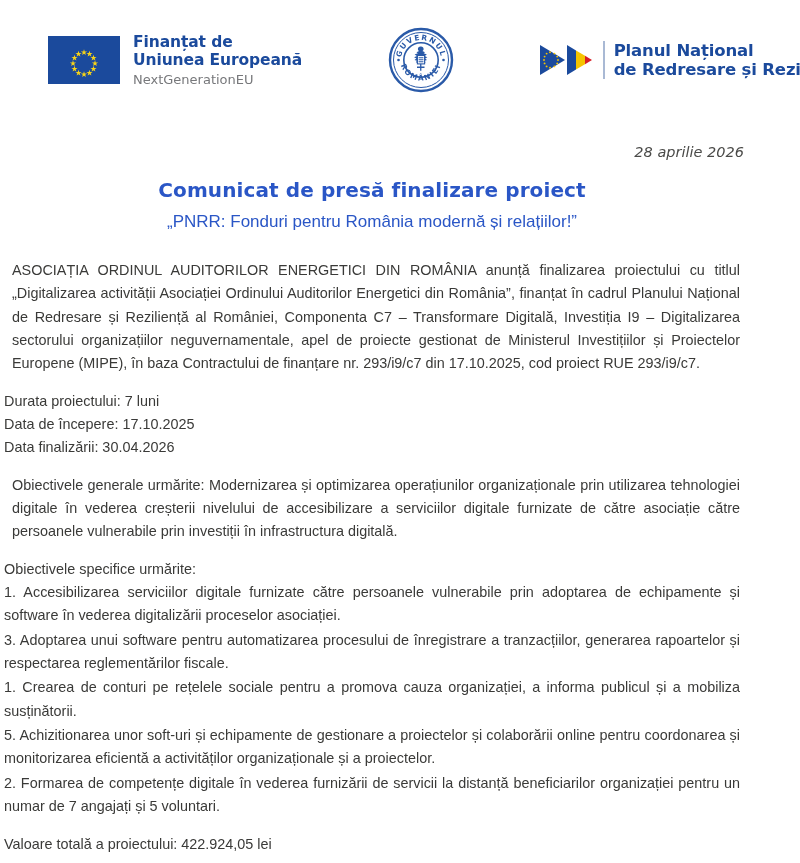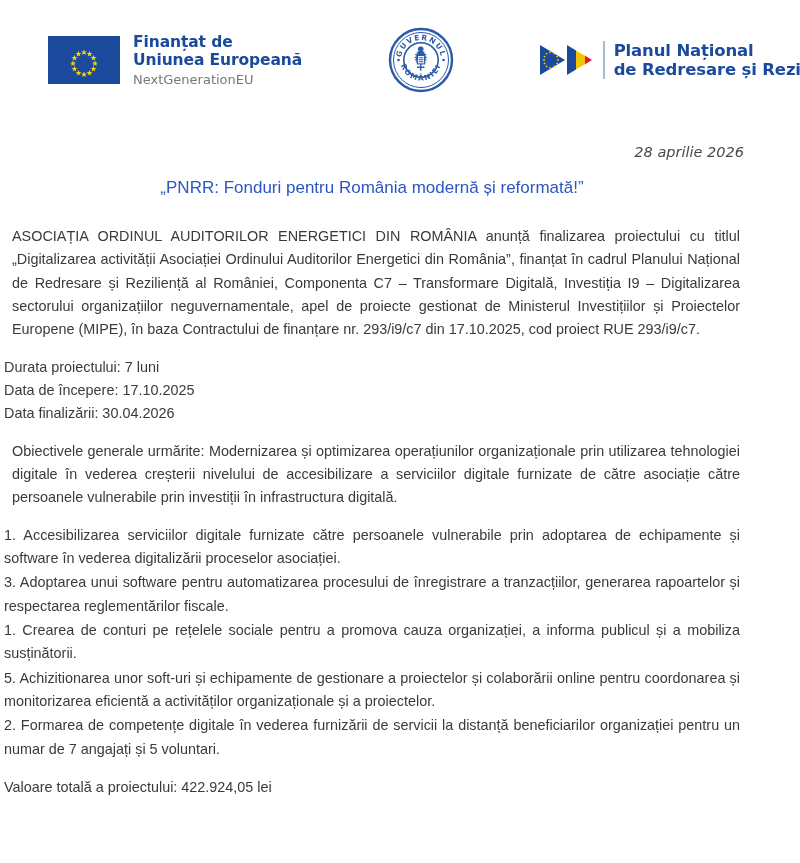--- a/index.html
+++ b/index.html
@@ -246,37 +246,39 @@
       <div class="pnrr-text">
         <div>Planul Național</div>
         <div>de Redresare și Reziliență</div>
       </div>
     </div>
   </div>
 
   <div class="doc-date">28 aprilie 2026</div>
 
   <div class="title-block">
-    <div class="doc-subtitle">„PNRR: Fonduri pentru România modernă și reformată!”</div>
+    <div class="doc-title">Comunicat de presă finalizare proiect</div>
+    <div class="doc-subtitle">„PNRR: Fonduri pentru România modernă și relațiilor!”</div>
   </div>
 
   <div class="body-content">
 
     <p class="para">ASOCIAȚIA ORDINUL AUDITORILOR ENERGETICI DIN ROMÂNIA anunță finalizarea proiectului cu titlul „Digitalizarea activității Asociației Ordinului Auditorilor Energetici din România”, finanțat în cadrul Planului Național de Redresare și Reziliență al României, Componenta C7 – Transformare Digitală, Investiția I9 – Digitalizarea sectorului organizațiilor neguvernamentale, apel de proiecte gestionat de Ministerul Investițiilor și Proiectelor Europene (MIPE), în baza Contractului de finanțare nr. 293/i9/c7 din 17.10.2025, cod proiect RUE 293/i9/c7.</p>
 
     <div>
       <div class="line">Durata proiectului: 7 luni</div>
       <div class="line">Data de începere: 17.10.2025</div>
       <div class="line">Data finalizării: 30.04.2026</div>
     </div>
 
     <div class="block-gap"></div>
 
     <p class="para">Obiectivele generale urmărite: Modernizarea și optimizarea operațiunilor organizaționale prin utilizarea tehnologiei digitale în vederea creșterii nivelului de accesibilizare a serviciilor digitale furnizate de către asociație către persoanele vulnerabile prin investiții în infrastructura digitală.</p>
 
+    <div class="line">Obiectivele specifice urmărite:</div>
 
     <div>
       <p class="obj-item">1. Accesibilizarea serviciilor digitale furnizate către persoanele vulnerabile prin adoptarea de echipamente și software în vederea digitalizării proceselor asociației.</p>
       <p class="obj-item">3. Adoptarea unui software pentru automatizarea procesului de înregistrare a tranzacțiilor, generarea rapoartelor și respectarea reglementărilor fiscale.</p>
       <p class="obj-item">1. Crearea de conturi pe rețelele sociale pentru a promova cauza organizației, a informa publicul și a mobiliza susținătorii.</p>
       <p class="obj-item">5. Achizitionarea unor soft-uri și echipamente de gestionare a proiectelor și colaborării online pentru coordonarea și monitorizarea eficientă a activităților organizaționale și a proiectelor.</p>
       <p class="obj-item">2. Formarea de competențe digitale în vederea furnizării de servicii la distanță beneficiarilor organizației pentru un numar de 7 angajați și 5 voluntari.</p>
     </div>
 
     <div class="block-gap"></div>

